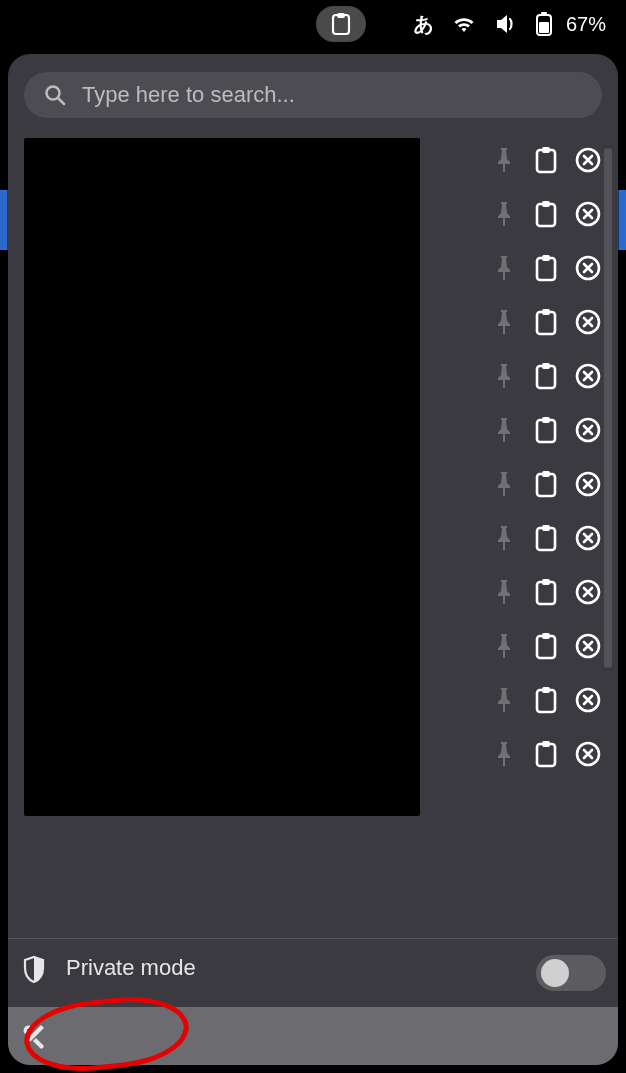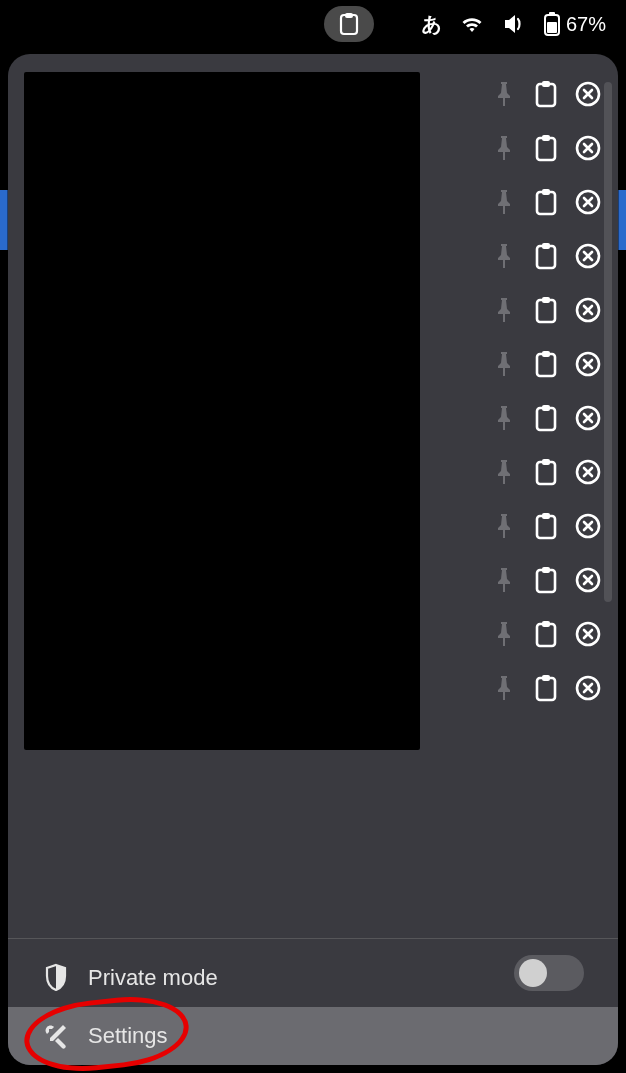--- a/index.html
+++ b/index.html
@@ -27,21 +27,21 @@
     .status-clipboard-pill {
       background: #4a4a4a;
       border-radius: 20px;
       padding: 6px 14px;
       display: flex;
       align-items: center;
       justify-content: center;
       margin-right: 30px;
     }
     .status-icon { display: inline-flex; align-items: center; }
-    .battery-wrap { display: flex; align-items: center; gap: 6px; }
+    .battery-wrap { display: flex; align-items: center; gap: 14px; }
     .battery-text { font-size: 20px; font-weight: 500; }
     
     
     .bg-strip {
       position: absolute;
       top: 190px;
       left: 0;
       width: 100%;
       height: 60px;
       background: #2a6acc;
@@ -134,23 +134,23 @@
     }
     
     
     .options {
       display: flex;
       flex-direction: column;
       margin: 0 -16px;
     }
     .option-row {
       display: flex;
-      align-items: flex-end;
+      align-items: flex-start;
       gap: 18px;
-      padding: 16px 34px;
+      padding: 16px 12px;
       color: #e6e6e6;
       font-size: 22px;
       cursor: pointer;
     }
     .option-row.selected {
       background: #6b6b70;
       border-radius: 0 0 22px 22px;
     }
     .option-icon {
       width: 28px;
@@ -228,20 +228,29 @@
       <rect x="3" y="10" width="10" height="11" rx="1" fill="#fff"></rect>
     </svg>
     <span class="battery-text">67%</span>
   </div>
 </div>
 
 <div class="bg-strip"></div>
 
 <div class="panel">
 
+  <div class="search-wrap">
+    <span>
+      <svg width="22" height="22" viewBox="0 0 22 22" fill="none">
+        <circle cx="9" cy="9" r="6.5" stroke="#bdbdbd" stroke-width="2.5"></circle>
+        <line x1="14.5" y1="14.5" x2="20" y2="20" stroke="#bdbdbd" stroke-width="2.5" stroke-linecap="round"></line>
+      </svg>
+    </span>
+    <span class="search-input-text">Type here to search...</span>
+  </div>
 
   <div class="clip-area">
     <div class="clip-preview"></div>
     <div class="clip-rows">
 
     <div class="clip-row">
           <span class="clip-btn">
             <svg width="22" height="26" viewBox="0 0 22 26" fill="#6f6f74">
               <path d="M8 1 L14 1 L14 3 L13 3 L14 12 L17 15 L17 17 L12 17 L12 25 L10 25 L10 17 L5 17 L5 15 L8 12 L9 3 L8 3 Z"></path>
             </svg>
@@ -491,19 +500,18 @@
 
 
     <div class="option-row selected">
       <span class="option-icon">
         <svg width="26" height="26" viewBox="0 0 26 26" fill="#e6e6e6">
           <path d="M20 2 L23 5 L10 18 L7 18 L7 15 Z"></path>
           <path d="M4 4 C2 6 2 9 4 11 L6 9 L6 6 L9 6 L11 4 C9 2 6 2 4 4 Z"></path>
           <path d="M15 15 L22 22 C23 23 23 24 22 25 C21 26 20 26 19 25 L12 18 Z"></path>
         </svg>
       </span>
-      <span class="option-label">Settings</span>
     </div>
 
   </div>
 
   <div class="red-circle"></div>
 </div>
 
 </body></html>

